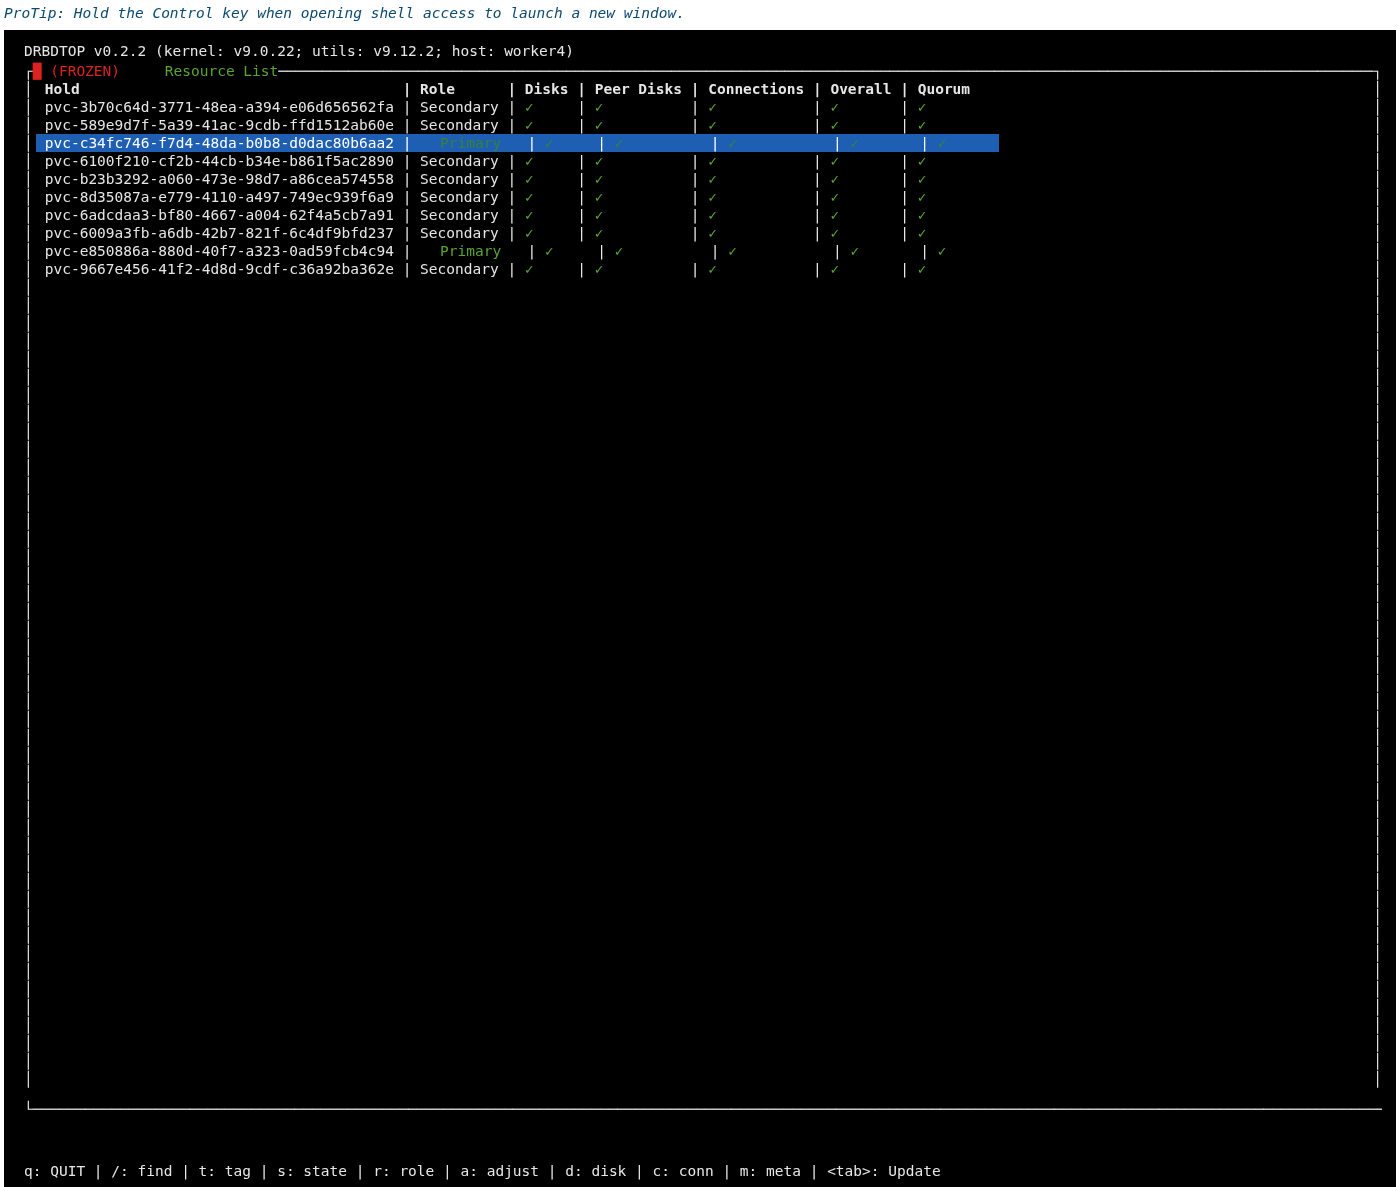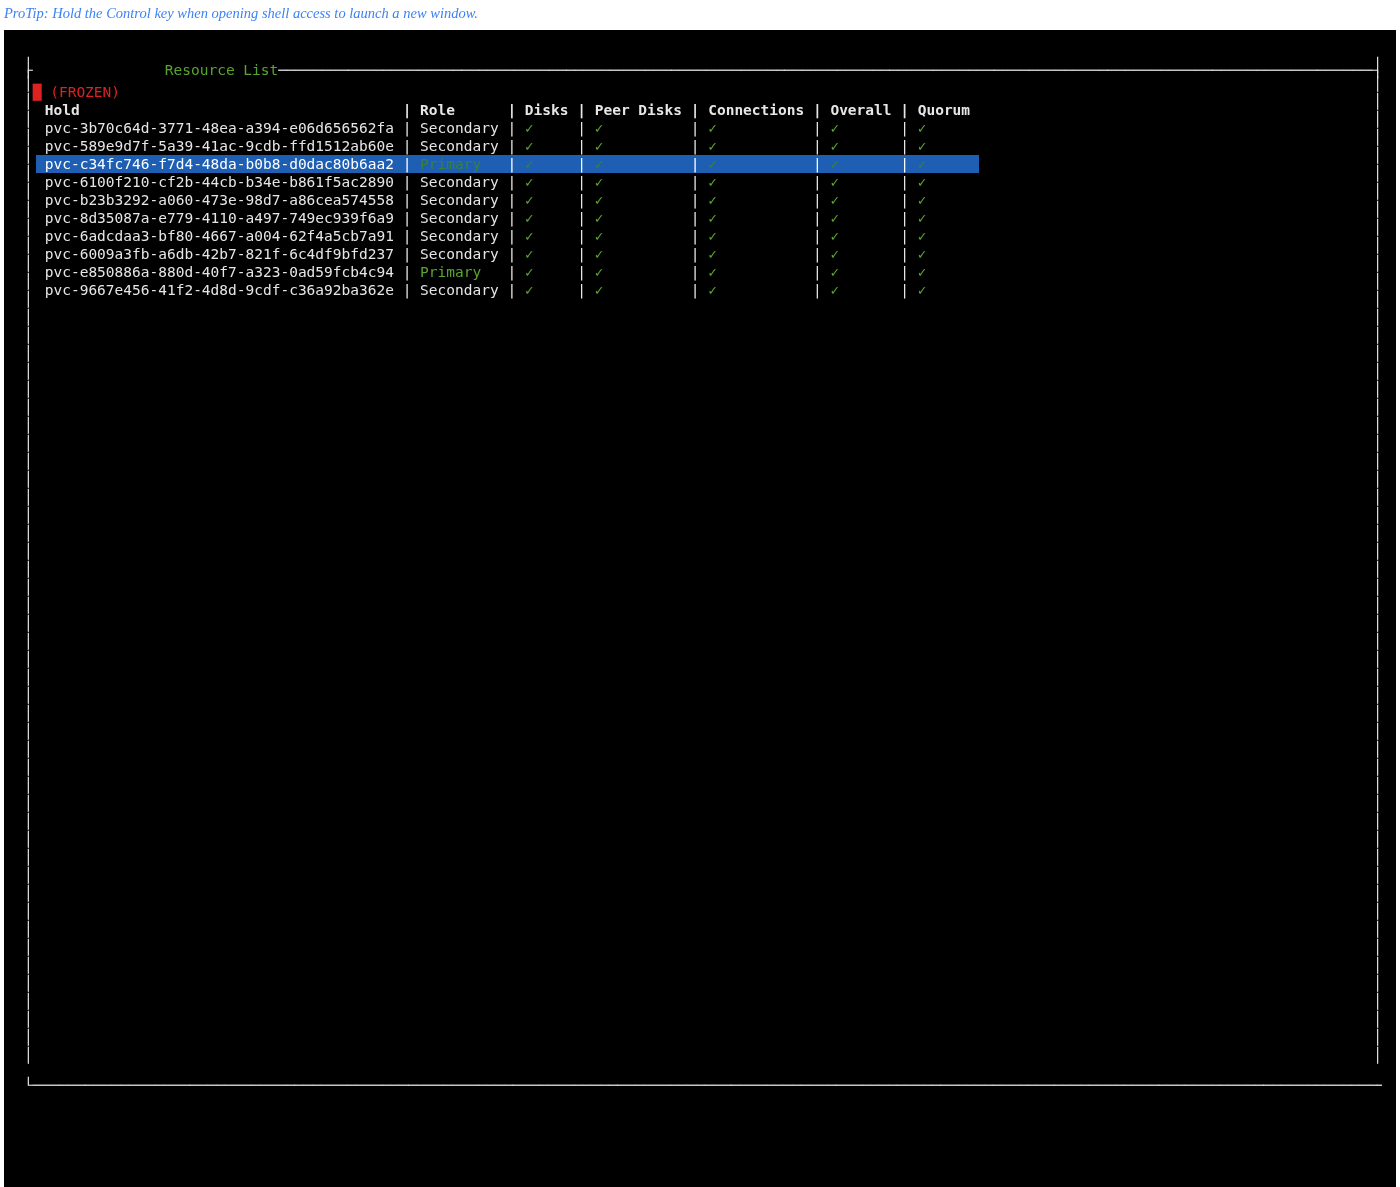--- a/index.html
+++ b/index.html
@@ -1,66 +1,67 @@
 <!DOCTYPE html>
 <html><head>
 <meta charset="utf-8">
 <style>
   html,body{margin:0;padding:0;background:#fff;}
   body{font-family:"DejaVu Sans Mono","Liberation Mono","Courier New",monospace;font-size:14.5px;line-height:18px;}
-  .protip{color:#3b82f6;font-style:italic;padding:4px 4px 0 4px;white-space:nowrap;overflow:hidden;font-family:Liberation Serif, serif;}
+  .protip{color:#0c4a6e;font-style:italic;padding:4px 4px 0 4px;white-space:nowrap;overflow:hidden;}
   .terminal{
     margin:8px 4px 4px 4px;
     background:#000;
     color:#e6e6e6;
     height:1160px;
     box-sizing:border-box;
     padding:6px 0 4px 0;
     position:relative;
   }
   .titlebar{color:#e6e6e6;white-space:pre;margin:6px 0 2px 20px;}
   .framebox{
     position:relative;
     margin:2px 14px 4px 20px;
     height:1056px;
   }
   .frame-top{
     display:flex;align-items:center;white-space:pre;
   }
   .corner{color:#e6e6e6;}
-  .frozen{color:#d22;margin-top:45px;}
+  .frozen{color:#d22;}
   .res-list{color:#5aa52e;padding-left:36px;}
   .frame-fill{color:#e6e6e6;overflow:hidden;flex:1;}
   .frame-side{
     position:absolute;left:0;top:18px;bottom:18px;width:10px;
     color:#e6e6e6;
   }
   .frame-side span{display:block;height:18px;line-height:18px;}
   .frame-side-r{left:auto;right:0;text-align:right;}
   .frame-bottom{position:absolute;left:0;right:0;bottom:0;color:#e6e6e6;white-space:nowrap;overflow:hidden;}
   .content{margin-left:12px;}
   .hdr{font-weight:bold;white-space:pre;}
   .row{white-space:pre;}
   .row.sel{background:#1e5fb3;color:#fff;display:inline-block;}
   .check{color:#5aa52e;}
-  .role-primary{color:#5aa52e;}
+  .role-primary{color:#5aa52e;margin-left:20px;}
   .sel .check{color:#3a803a;}
   .sel .role-primary{color:#3a803a;}
   .helpbar{
     color:#e6e6e6;white-space:pre;
     position:absolute;left:20px;bottom:10px;
   }
 </style>
 </head>
 <body>
 
 <div class="protip">ProTip: Hold the Control key when opening shell access to launch a new window.</div>
 
 <div class="terminal">
 
+  <div class="titlebar">DRBDTOP v0.2.2 (kernel: v9.0.22; utils: v9.12.2; host: worker4)</div>
 
   <div class="framebox">
     <div class="frame-top">
       <span class="corner">┌</span>
       <span class="frozen">█ <span>(FROZEN)</span></span>
       <span> </span>
       <span class="res-list">Resource List</span>
       <span class="frame-fill" id="frame-top-fill">────────────────────────────────────────────────────────────────────────────────────────────────────────────────────────────────────────────────────────────────────────────────────────────────────────</span>
       <span class="corner">┐</span>
     </div>
@@ -183,13 +184,14 @@
       </div>
 
     <div class="content">
       <div class="hdr" id="hdr-row"> Hold                                     | Role      | Disks | Peer Disks | Connections | Overall | Quorum</div>
       <div id="rows"><div class="row"> pvc-3b70c64d-3771-48ea-a394-e06d656562fa | <span class="">Secondary </span>| <span class="check">✓    </span> | <span class="check">✓         </span> | <span class="check">✓          </span> | <span class="check">✓      </span> | <span class="check">✓     </span> </div><div class="row"> pvc-589e9d7f-5a39-41ac-9cdb-ffd1512ab60e | <span class="">Secondary </span>| <span class="check">✓    </span> | <span class="check">✓         </span> | <span class="check">✓          </span> | <span class="check">✓      </span> | <span class="check">✓     </span> </div><div class="row sel"> pvc-c34fc746-f7d4-48da-b0b8-d0dac80b6aa2 | <span class="role-primary">Primary   </span>| <span class="check">✓    </span> | <span class="check">✓         </span> | <span class="check">✓          </span> | <span class="check">✓      </span> | <span class="check">✓     </span> </div><div class="row"> pvc-6100f210-cf2b-44cb-b34e-b861f5ac2890 | <span class="">Secondary </span>| <span class="check">✓    </span> | <span class="check">✓         </span> | <span class="check">✓          </span> | <span class="check">✓      </span> | <span class="check">✓     </span> </div><div class="row"> pvc-b23b3292-a060-473e-98d7-a86cea574558 | <span class="">Secondary </span>| <span class="check">✓    </span> | <span class="check">✓         </span> | <span class="check">✓          </span> | <span class="check">✓      </span> | <span class="check">✓     </span> </div><div class="row"> pvc-8d35087a-e779-4110-a497-749ec939f6a9 | <span class="">Secondary </span>| <span class="check">✓    </span> | <span class="check">✓         </span> | <span class="check">✓          </span> | <span class="check">✓      </span> | <span class="check">✓     </span> </div><div class="row"> pvc-6adcdaa3-bf80-4667-a004-62f4a5cb7a91 | <span class="">Secondary </span>| <span class="check">✓    </span> | <span class="check">✓         </span> | <span class="check">✓          </span> | <span class="check">✓      </span> | <span class="check">✓     </span> </div><div class="row"> pvc-6009a3fb-a6db-42b7-821f-6c4df9bfd237 | <span class="">Secondary </span>| <span class="check">✓    </span> | <span class="check">✓         </span> | <span class="check">✓          </span> | <span class="check">✓      </span> | <span class="check">✓     </span> </div><div class="row"> pvc-e850886a-880d-40f7-a323-0ad59fcb4c94 | <span class="role-primary">Primary   </span>| <span class="check">✓    </span> | <span class="check">✓         </span> | <span class="check">✓          </span> | <span class="check">✓      </span> | <span class="check">✓     </span> </div><div class="row"> pvc-9667e456-41f2-4d8d-9cdf-c36a92ba362e | <span class="">Secondary </span>| <span class="check">✓    </span> | <span class="check">✓         </span> | <span class="check">✓          </span> | <span class="check">✓      </span> | <span class="check">✓     </span> </div></div>
     </div>
 
     <div class="frame-bottom" id="frame-bottom">└────────────────────────────────────────────────────────────────────────────────────────────────────────────────────────────────────────────────────────────────────────────────────────────────────────┘</div>
   </div>
 
+  <div class="helpbar">q: QUIT | /: find | t: tag | s: state | r: role | a: adjust | d: disk | c: conn | m: meta | &lt;tab&gt;: Update</div>
 </div>
 
 </body></html>

